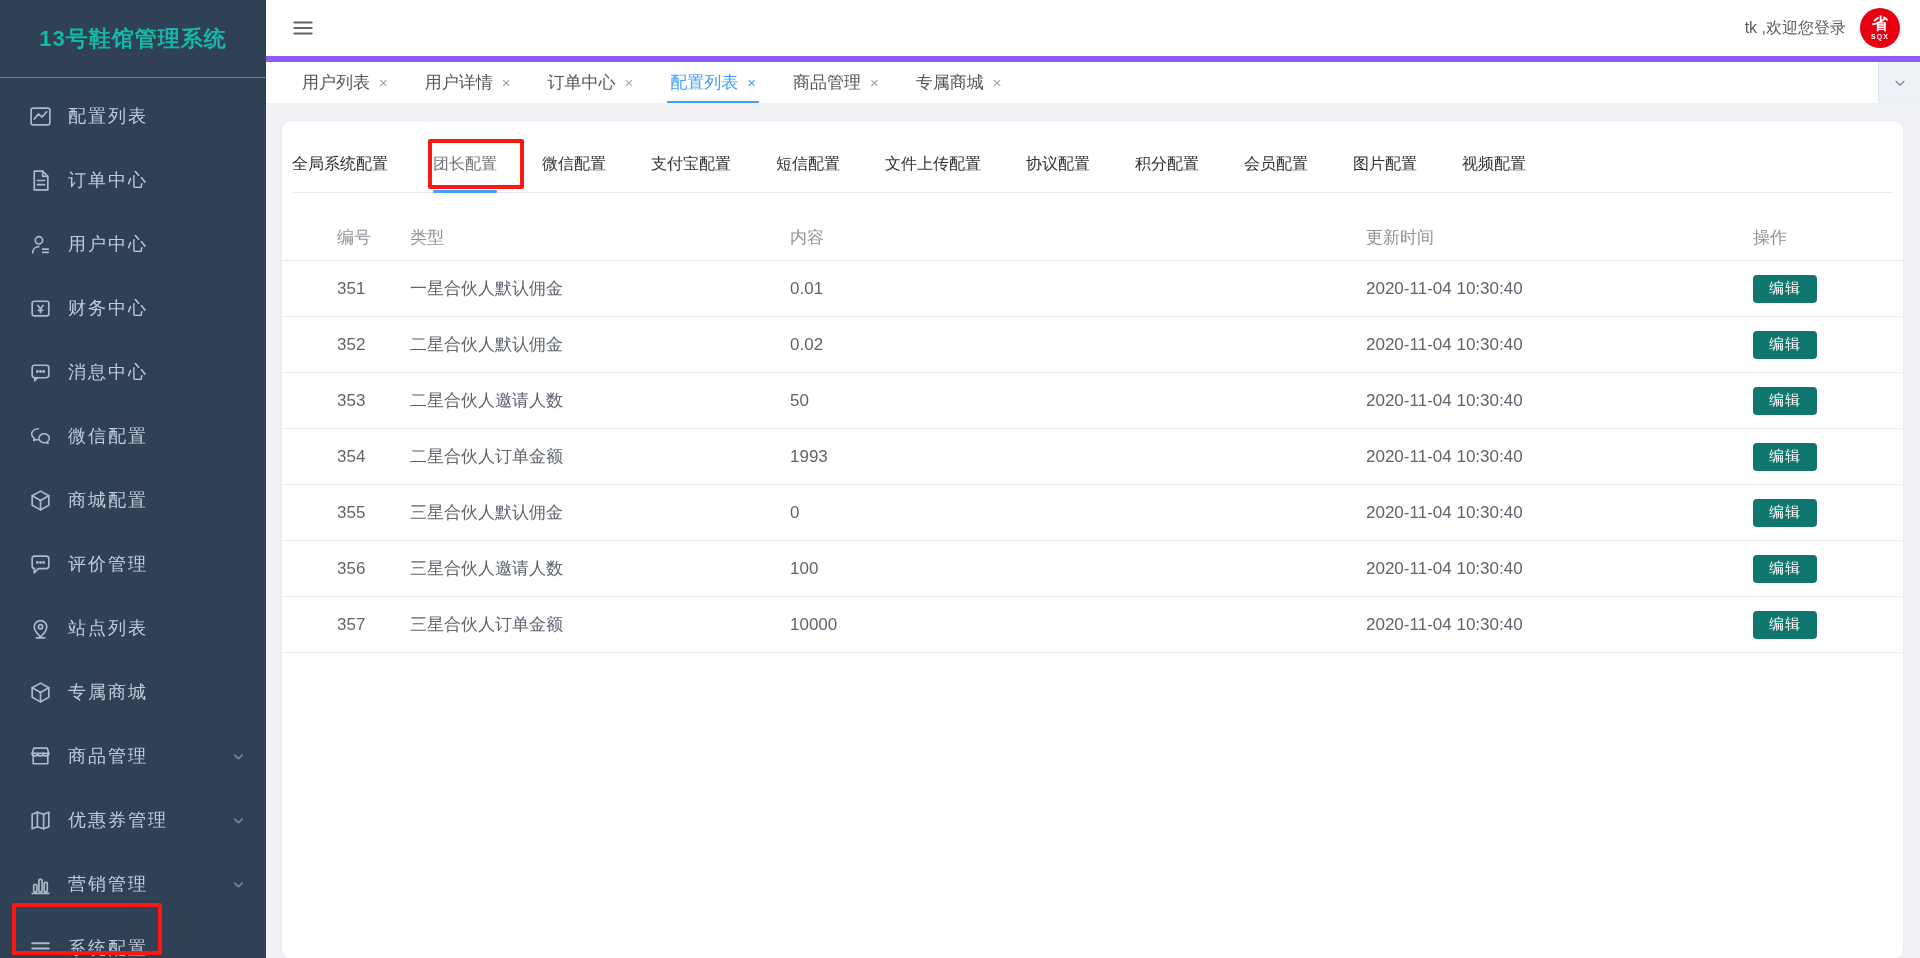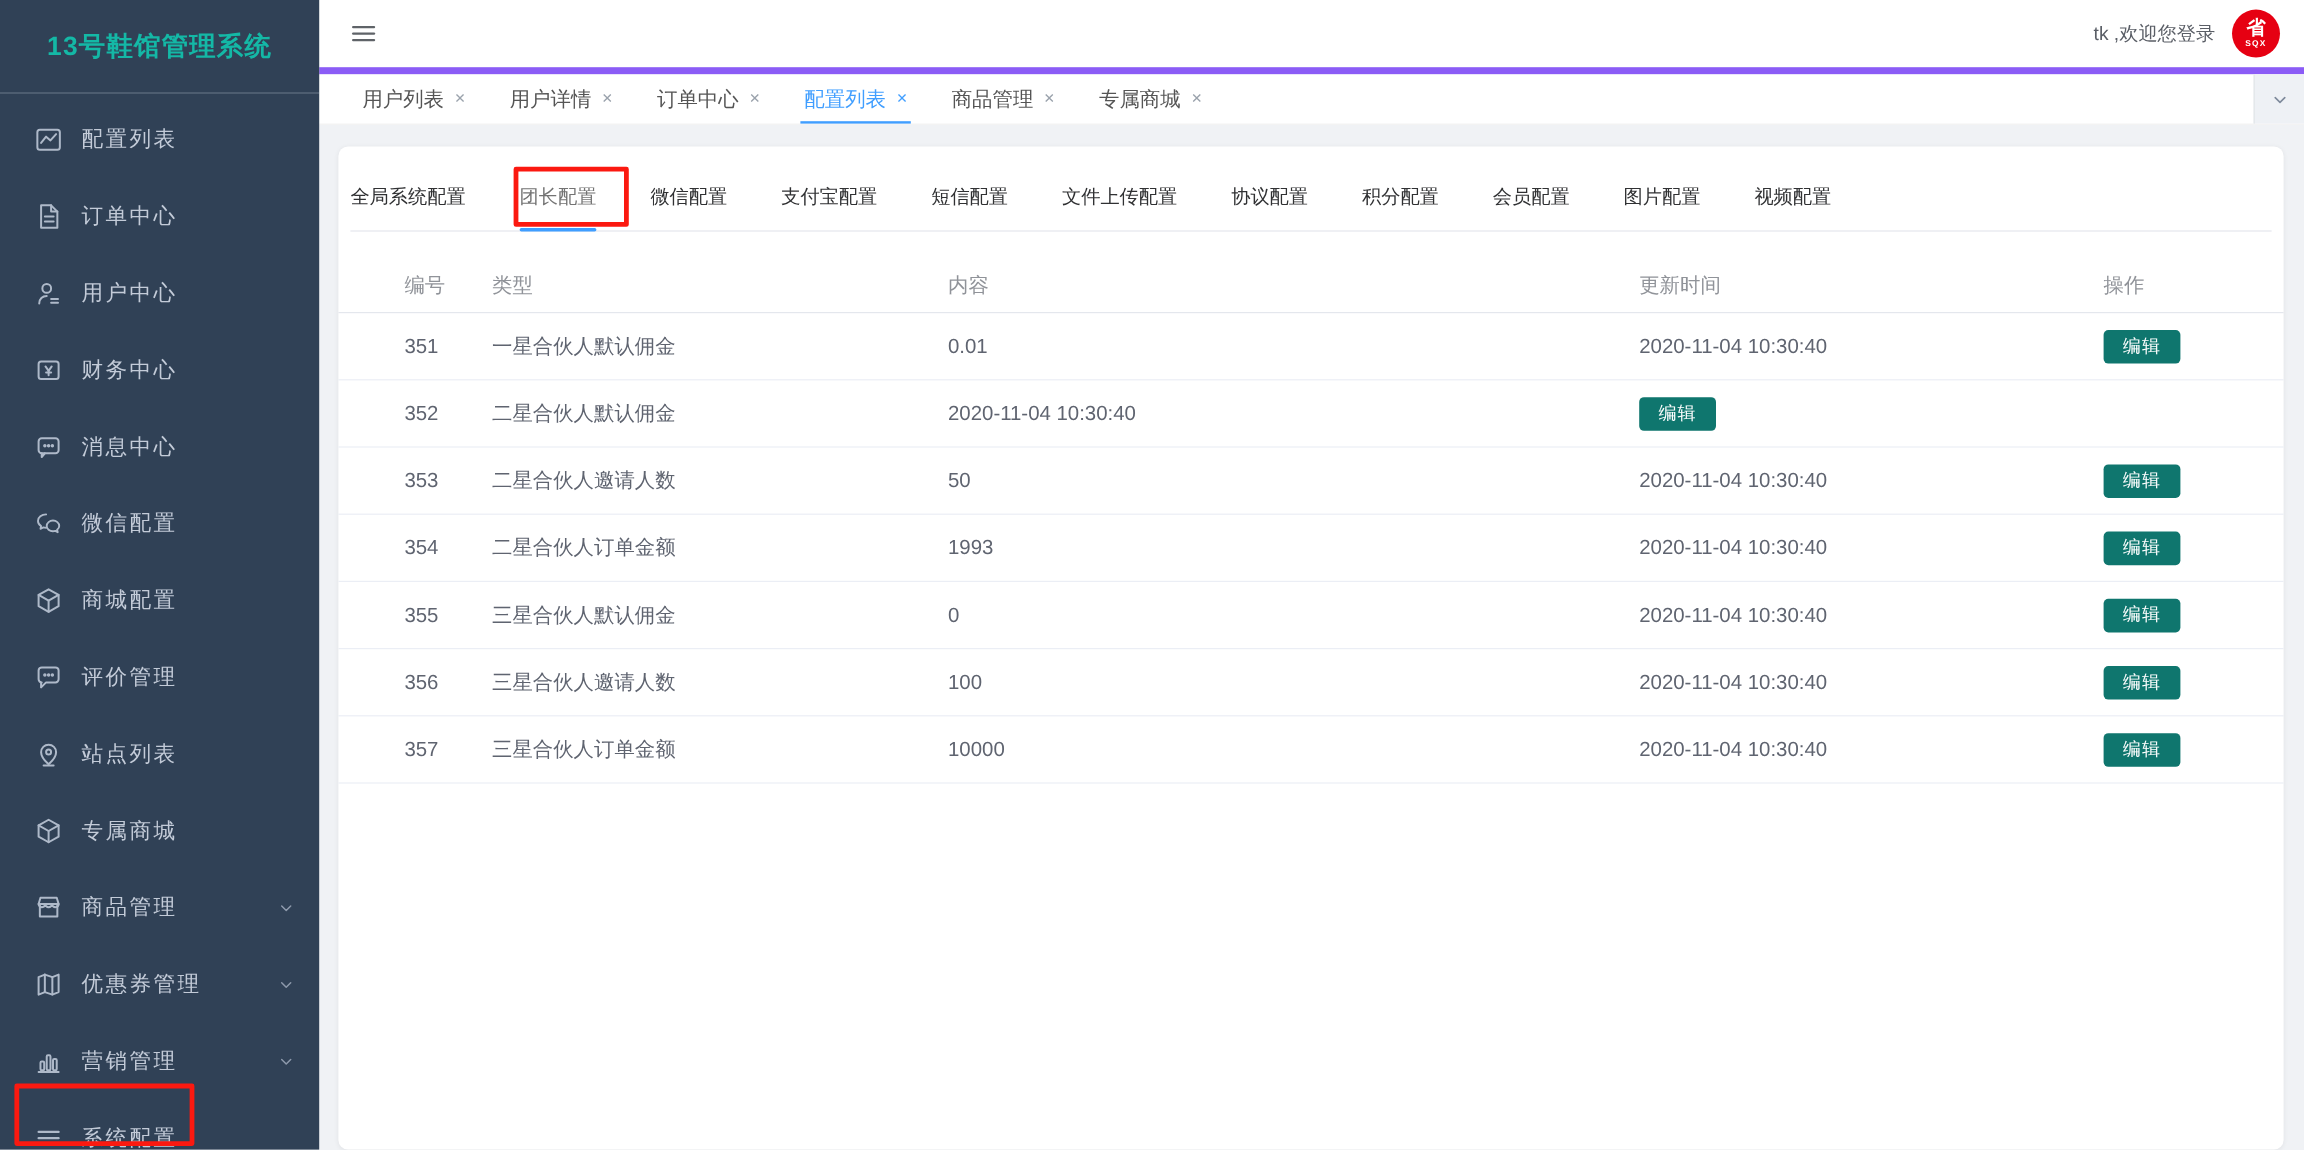--- a/index.html
+++ b/index.html
@@ -339,20 +339,21 @@
     <div class="trow">
       <span>351</span>
       <span>一星合伙人默认佣金</span>
       <span>0.01</span>
       <span>2020-11-04 10:30:40</span>
       <span><button class="edit-btn">编辑</button></span>
     </div>
     <div class="trow">
       <span>352</span>
       <span>二星合伙人默认佣金</span>
+      <span>0.02</span>
       <span>2020-11-04 10:30:40</span>
       <span><button class="edit-btn">编辑</button></span>
     </div>
     <div class="trow">
       <span>353</span>
       <span>二星合伙人邀请人数</span>
       <span>50</span>
       <span>2020-11-04 10:30:40</span>
       <span><button class="edit-btn">编辑</button></span>
     </div>

